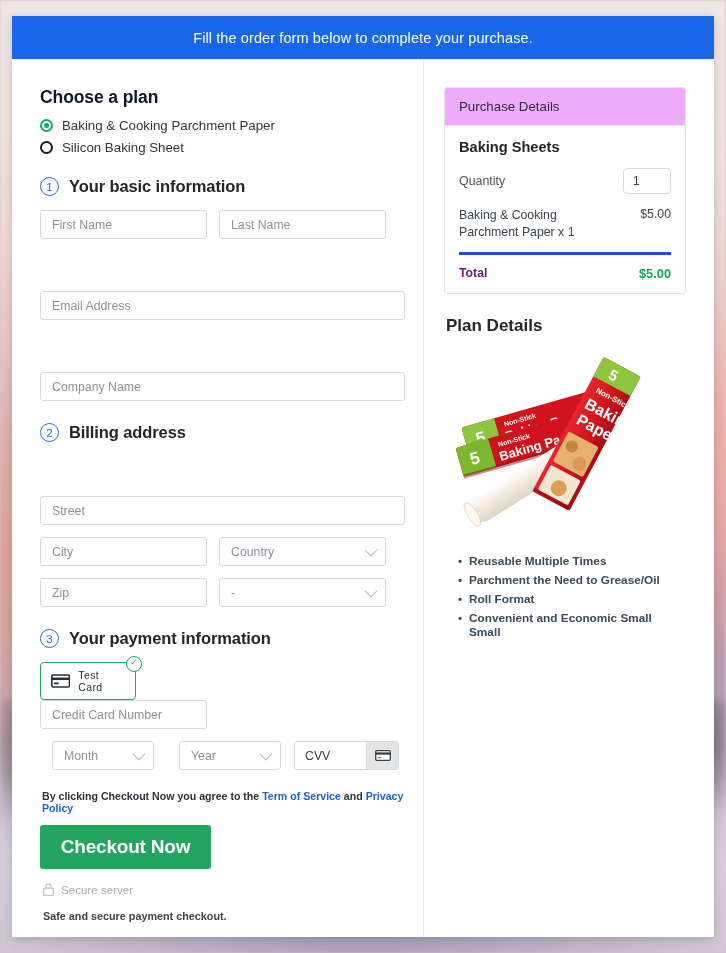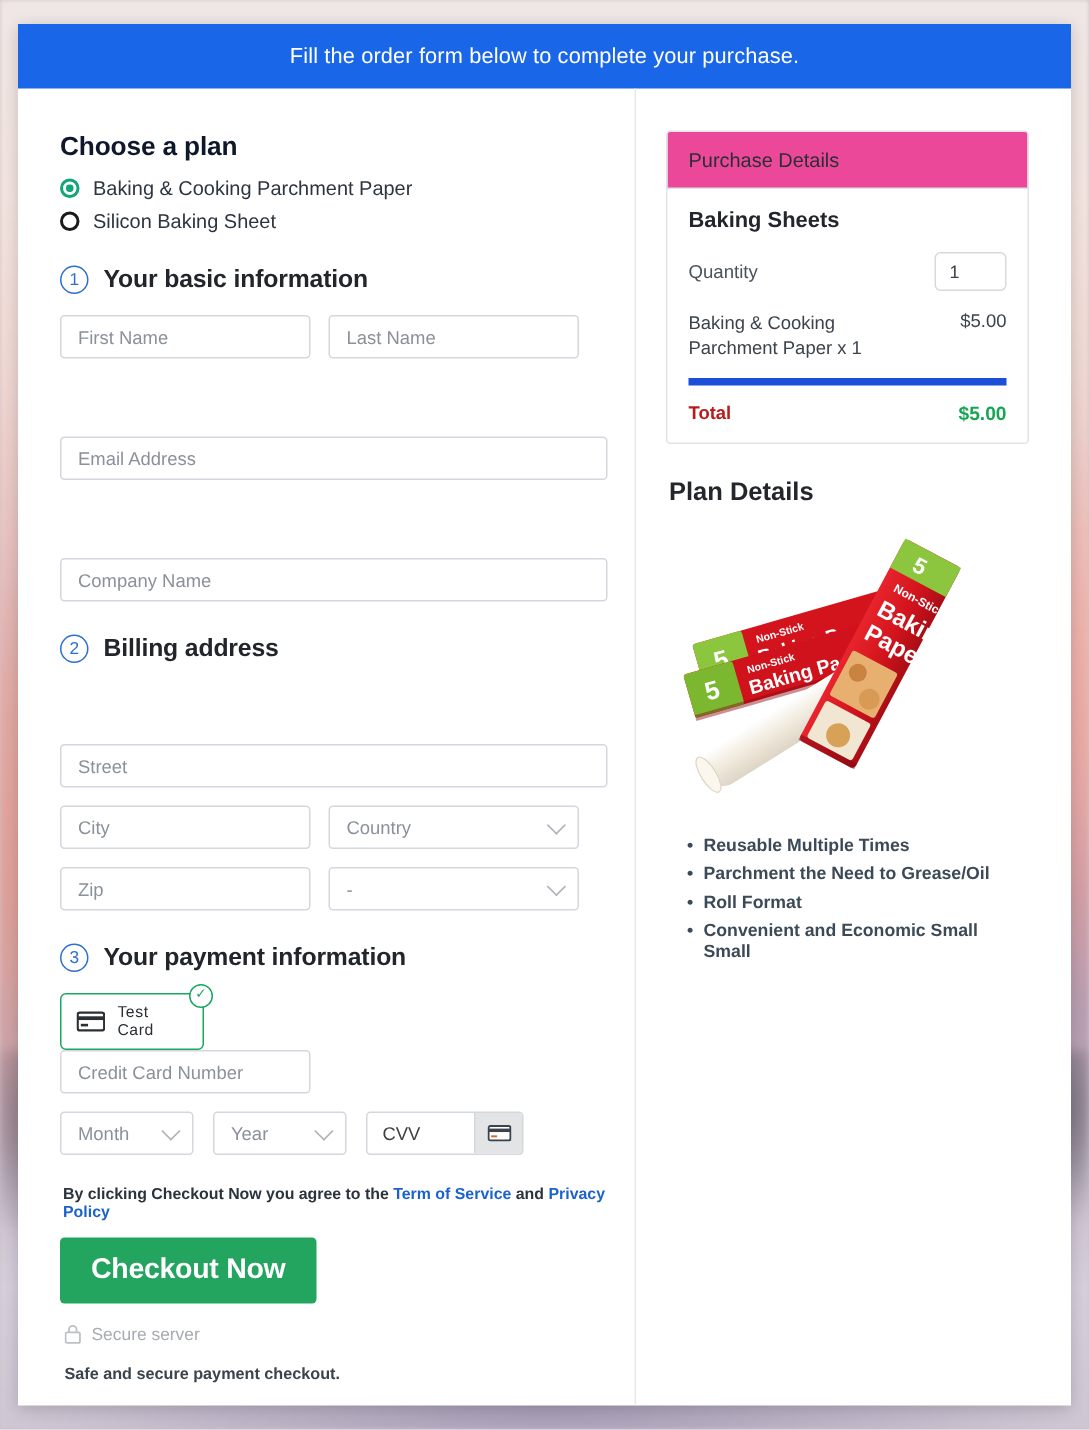--- a/index.html
+++ b/index.html
@@ -209,21 +209,21 @@
 
   .testcards {
     font-size: 11.4px;
     color: #4a5159;
     margin: 16px 0 9px 2px;
   }
   .testcards a { color: #31c3d6; text-decoration: none; }
   .sep { color: #31c3d6; }
 
   .cc-row { display: flex; gap: 13px; margin-top: 12px; }
-  .sel { width: 89px; flex: none; }
+  .sel { width: 102px; flex: none; margin-left: 12px; }
   .cvv-wrap {
     display: flex;
     width: 105px;
     flex: none;
     height: 29px;
     border: 1px solid #d4d7dd;
     border-radius: 3px;
     box-sizing: border-box;
     overflow: hidden;
   }
@@ -281,21 +281,21 @@
     font-weight: bold;
   }
 
   
   .purchase-box {
     border: 1px solid #e2e3e6;
     border-radius: 3px;
     overflow: hidden;
   }
   .purchase-head {
-    background: #ec4899;
+    background: #f0abfc;
     border-bottom: 1px solid #e2e3e6;
     padding: 11px 14px;
     font-size: 13.3px;
     color: #2a2f36;
   }
   .purchase-body { padding: 13px 14px 12px 14px; }
   .pb-title {
     font-size: 14.6px;
     font-weight: bold;
     color: #22262c;
@@ -318,30 +318,30 @@
     padding-left: 9px;
     font-size: 12px;
     color: #3b424b;
   }
   .item-row {
     display: flex;
     justify-content: space-between;
     align-items: flex-start;
     gap: 16px;
     padding-bottom: 12px;
-    border-bottom: 5px solid #1d4ed8;
+    border-bottom: 3px solid #1d4ed8;
   }
   .item-name { font-size: 12.3px; color: #3b434c; line-height: 1.35; max-width: 130px;}
   .item-price { font-size: 12.3px; color: #3b434c; white-space: nowrap; }
   .total-row {
     display: flex;
     justify-content: space-between;
     padding-top: 11px;
   }
-  .total-label { font-size: 12.3px; font-weight: bold; color: #b91c1c; }
+  .total-label { font-size: 12.3px; font-weight: bold; color: #701a75; }
   .total-value { font-size: 12.8px; font-weight: bold; color: #17a554; }
 
   .plan-details-title {
     font-size: 17px;
     font-weight: bold;
     color: #23262b;
     margin: 22px 0 8px 2px;
   }
   .product-img {
     width: 100%;

